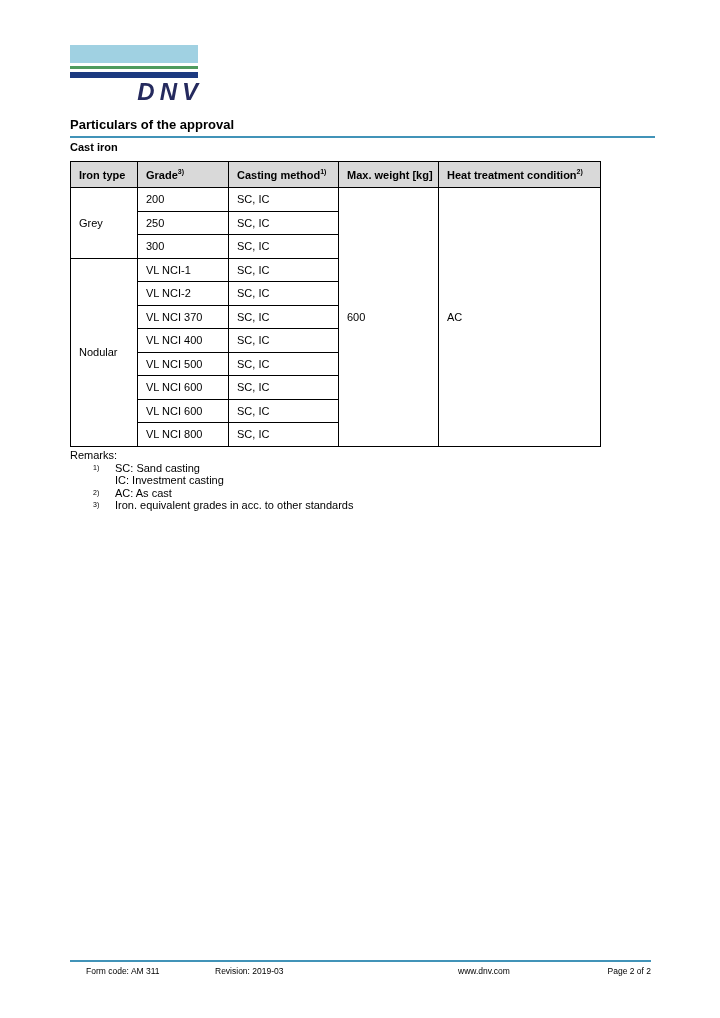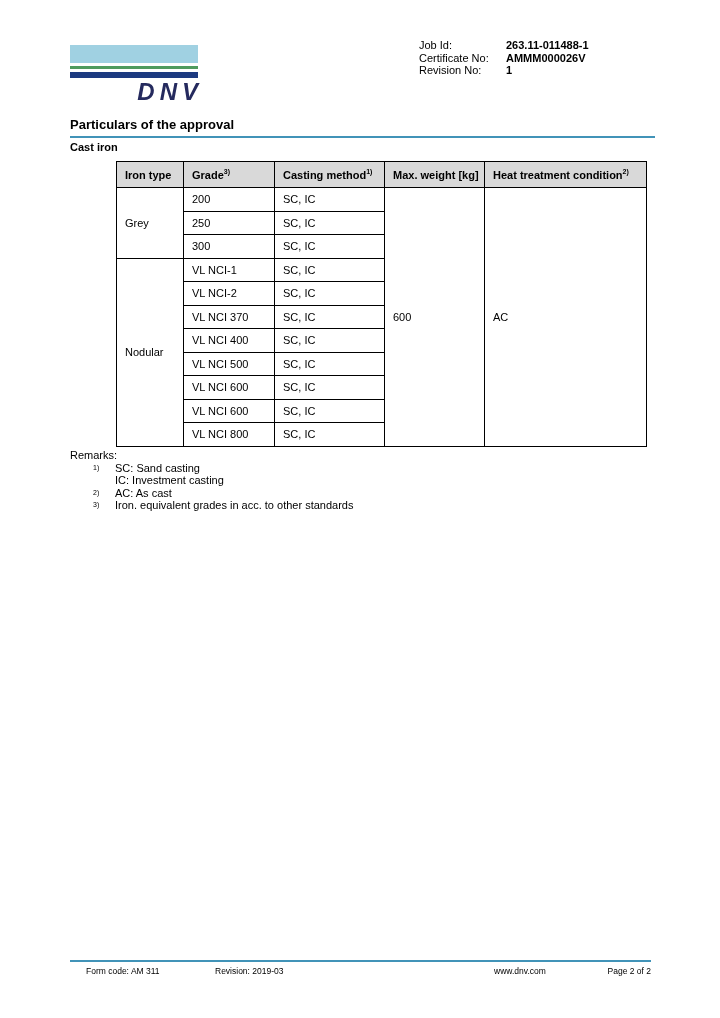--- a/index.html
+++ b/index.html
@@ -28,21 +28,21 @@
   .section-title {
     position:absolute; left:70px; top:117px; width:585px;
     font-size:13px; font-weight:bold; padding-bottom:4px;
     border-bottom:2px solid #4193B8;
   }
   .subsection-title { position:absolute; left:70px; top:141px; font-size:11px; font-weight:bold; }
 
   
   .approval-table {
     position:absolute; left:70px; top:161px; width:530px;
-    border-collapse:collapse; border:1.5px solid #000; table-layout:fixed;margin-left:46px;
+    border-collapse:collapse; border:1.5px solid #000; table-layout:fixed;
   }
   .approval-table th, .approval-table td {
     border:1px solid #000; font-size:11px; text-align:left;
     vertical-align:middle; padding:0 2px 0 8px; overflow:hidden; white-space:nowrap;
   }
   .approval-table thead tr { height:26px; }
   .approval-table tbody tr { height:23.5px; }
   .approval-table th { background:#D9D9D9; font-weight:bold; }
   sup { font-size:7px; line-height:0; }
 
@@ -52,49 +52,35 @@
   .remark-sup { position:absolute; left:23px; top:0; font-size:7px; }
 
   
   .footer {
     position:absolute; left:70px; top:960px; width:581px; height:16px;
     border-top:2px solid #4193B8; font-size:8.5px;
   }
   .footer span { position:absolute; top:4px; white-space:nowrap; }
   .footer-form { left:16px; }
   .footer-rev  { left:145px; }
-  .footer-web  { left:388px;margin-left:36px; }
+  .footer-web  { left:388px; }
   .footer-page { right:0; }
 </style>
 </head>
 <body>
 
 <div class="page">
 
   <div class="logo">
     <div class="logo-bar-sky"></div>
     <div class="logo-bar-green"></div>
     <div class="logo-bar-navy"></div>
     <div class="logo-text">DNV</div>
   </div>
 
-  <div class="job-info">
-    <div class="job-row">
-      <span class="job-label">Job Id:</span>
-      <span class="job-value">263.11-011488-1</span>
-    </div>
-    <div class="job-row">
-      <span class="job-label">Certificate No:</span>
-      <span class="job-value">AMMM000026V</span>
-    </div>
-    <div class="job-row">
-      <span class="job-label">Revision No:</span>
-      <span class="job-value">1</span>
-    </div>
-  </div>
 
   <div class="section-title">Particulars of the approval</div>
   <div class="subsection-title">Cast iron</div>
 
   <table class="approval-table">
     <colgroup>
       <col style="width:67px">
         <col style="width:91px">
         <col style="width:110px">
       <col style="width:100px">

